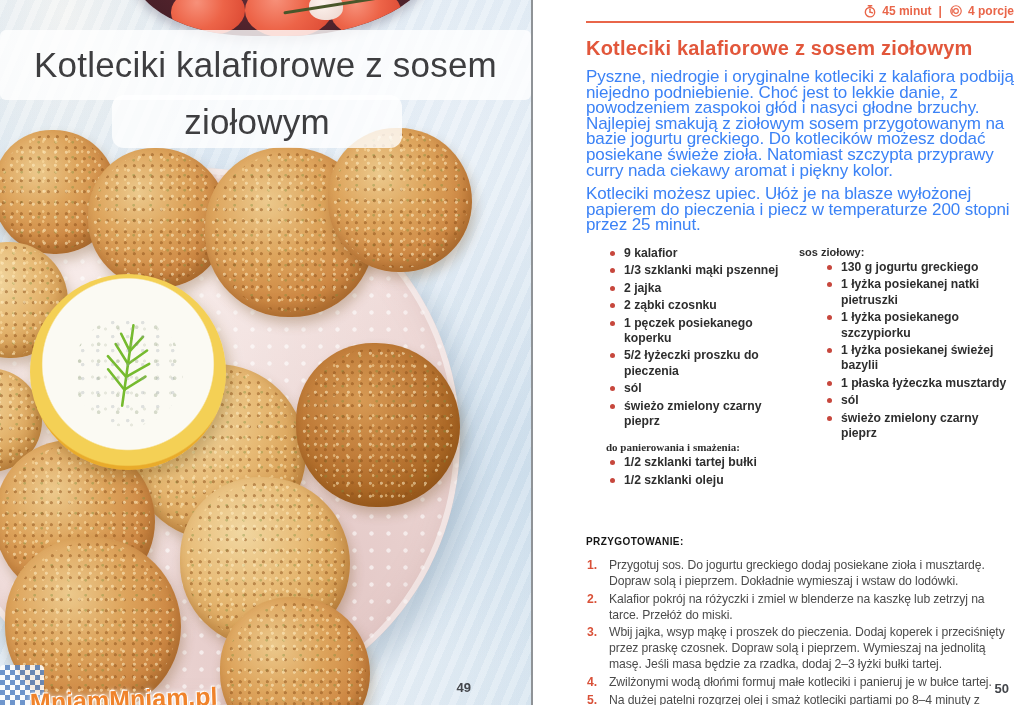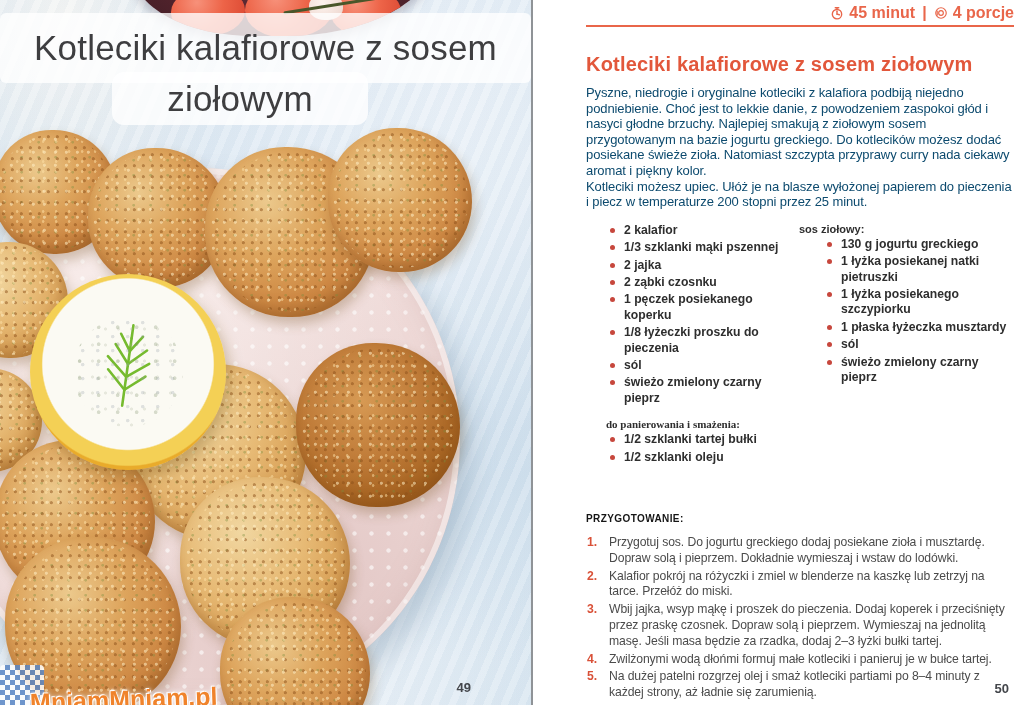--- a/index.html
+++ b/index.html
@@ -58,44 +58,44 @@
     border-radius:0 0 150px 120px / 0 0 80px 64px; overflow:hidden;
     background:radial-gradient(ellipse at 50% 0%, #7d3b44 0%, #57262f 55%, #3d1a23 100%);
     box-shadow:0 6px 10px rgba(90,80,100,.3); }
   .tomato { position:absolute; border-radius:50% 45% 52% 48%;
     background:radial-gradient(circle at 35% 30%, #f7917a 0%, #ed6448 45%, #d8432e 100%); }
   .feta { position:absolute; border-radius:45%;
     background:radial-gradient(circle at 40% 35%, #fdf3ee, #ecd4cc); }
   .sprig { position:absolute; left:150px; top:62px; width:96px; height:3px; background:#49562a;
     transform:rotate(-9deg); border-radius:2px; }
   .band { position:absolute; background:rgba(255,255,255,.8); z-index:10; display:flex;
-    align-items:center; justify-content:center; }
+    align-items:center; justify-content:center;margin-top:17px; }
   .band1 { left:0; right:0; top:13px; height:70px; border-radius:6px; }
-  .band2 { left:112px; width:256px; top:72px; height:53px; border-radius:12px; }
+  .band2 { left:112px; width:290px; top:78px; height:53px; border-radius:12px; }
   .photo-title { font-size:35px; font-weight:300; color:#3e3e40; letter-spacing:.2px; white-space:nowrap; }
   .logo-check { position:absolute; left:0; bottom:-8px; width:44px; height:48px; z-index:11; opacity:.85;
     border-radius:4px; background:repeating-conic-gradient(#5b87c5 0 25%, #ffffff 0 50%); background-size:10px 10px; }
   .logo { position:absolute; left:30px; bottom:-9px; z-index:12; font-size:25px; font-weight:800;
     color:#f0832b; transform:rotate(-2deg);
     text-shadow:0 0 3px #fff, 0 0 6px #fff, 1px 1px 0 #fff, -1px -1px 0 #fff; }
   .pagenum { font-size:13px; font-weight:600; color:#43464b; }
   .pagenum.left { position:absolute; right:60px; bottom:10px; z-index:11; }
 
   
   .divider { width:2px; background:#8f9397; }
 
   
   .right-page { position:relative; flex:1; background:#fff; padding:4px 10px 0 53px; }
   .meta { display:flex; justify-content:flex-end; align-items:center; gap:5px;
-    font-size:16px; font-weight:700; color:#e9664a; }
+    font-size:12px; font-weight:700; color:#e9664a; }
   .meta svg { display:block; }
   .meta .sep { margin:0 2px; color:#e9664a; }
   .rule { height:2px; background:#e9664a; border:none; margin-top:3px; }
-  .recipe-title { margin-top:26px; font-size:20px; font-weight:800; color:#e2573b; letter-spacing:.2px; }
-  .intro { margin-top:9px; font-size:13px; line-height:15.6px; color:#0c4a6e; letter-spacing:-.1px; }
+  .recipe-title { margin-top:14px; font-size:20px; font-weight:800; color:#e2573b; letter-spacing:.2px; }
+  .intro { margin-top:9px; font-size:17px; line-height:15.6px; color:#3b82f6; letter-spacing:-.1px; }
   .ingredients { display:flex; margin-top:13px; }
   .col1 { width:213px; }
   .col2 { flex:1; }
   ul.ing { list-style:none; font-weight:700; font-size:12.2px; line-height:15.4px; color:#2e2e2e; }
   ul.ing li { position:relative; padding-left:38px; margin-bottom:2px; }
   ul.ing li::before { content:""; position:absolute; left:24px; top:5px; width:5px; height:5px;
     border-radius:50%; background:#c7473d; }
   .col2 ul.ing li { padding-left:42px; }
   .col2 ul.ing li::before { left:28px; }
   .sub-label { font-weight:700; font-size:11px; color:#2e2e2e; }
@@ -188,46 +188,47 @@
         <path d="M5.5 8.5 L5.5 15.5"></path>
       </svg>
       <span>4 porcje</span>
     </div>
 
     <hr class="rule">
 
     <h2 class="recipe-title">Kotleciki kalafiorowe z sosem ziołowym</h2>
 
     <p class="intro" style="margin-bottom:0">Pyszne, niedrogie i oryginalne kotleciki z kalafiora podbiją niejedno podniebienie. Choć jest to lekkie danie, z powodzeniem zaspokoi głód i nasyci głodne brzuchy. Najlepiej smakują z ziołowym sosem przygotowanym na bazie jogurtu greckiego. Do kotlecików możesz dodać posiekane świeże zioła. Natomiast szczypta przyprawy curry nada ciekawy aromat i piękny kolor.</p>
-    <p class="intro" style="margin-top:0">Kotleciki możesz upiec. Ułóż je na blasze wyłożonej papierem do pieczenia i piecz w temperaturze 200 stopni przez 25 minut.</p>
+    <p class="intro" style="margin-top:8px">Kotleciki możesz upiec. Ułóż je na blasze wyłożonej papierem do pieczenia i piecz w temperaturze 200 stopni przez 25 minut.</p>
 
     <div class="ingredients">
       <div class="col1">
         <ul class="ing">
-            <li>2 kalafior</li>
+            <li>9 kalafior</li>
             <li>1/3 szklanki mąki pszennej</li>
             <li>2 jajka</li>
             <li>2 ząbki czosnku</li>
             <li>1 pęczek posiekanego koperku</li>
-            <li>1/8 łyżeczki proszku do pieczenia</li>
+            <li>5/2 łyżeczki proszku do pieczenia</li>
             <li>sól</li>
             <li>świeżo zmielony czarny pieprz</li>
           </ul>
         <p class="sub-label breading-label">do panierowania i smażenia:</p>
         <ul class="ing">
             <li>1/2 szklanki tartej bułki</li>
             <li>1/2 szklanki oleju</li>
           </ul>
       </div>
       <div class="col2">
         <p class="sub-label sauce-label">sos ziołowy:</p>
         <ul class="ing">
             <li>130 g jogurtu greckiego</li>
             <li>1 łyżka posiekanej natki pietruszki</li>
             <li>1 łyżka posiekanego szczypiorku</li>
+            <li>1 łyżka posiekanej świeżej bazylii</li>
             <li>1 płaska łyżeczka musztardy</li>
             <li>sól</li>
             <li>świeżo zmielony czarny pieprz</li>
           </ul>
       </div>
     </div>
 
     <p class="prep-label">PRZYGOTOWANIE:</p>
     <ol class="steps">
         <li>Przygotuj sos. Do jogurtu greckiego dodaj posiekane zioła i musztardę. Dopraw solą i pieprzem. Dokładnie wymieszaj i wstaw do lodówki.</li>

